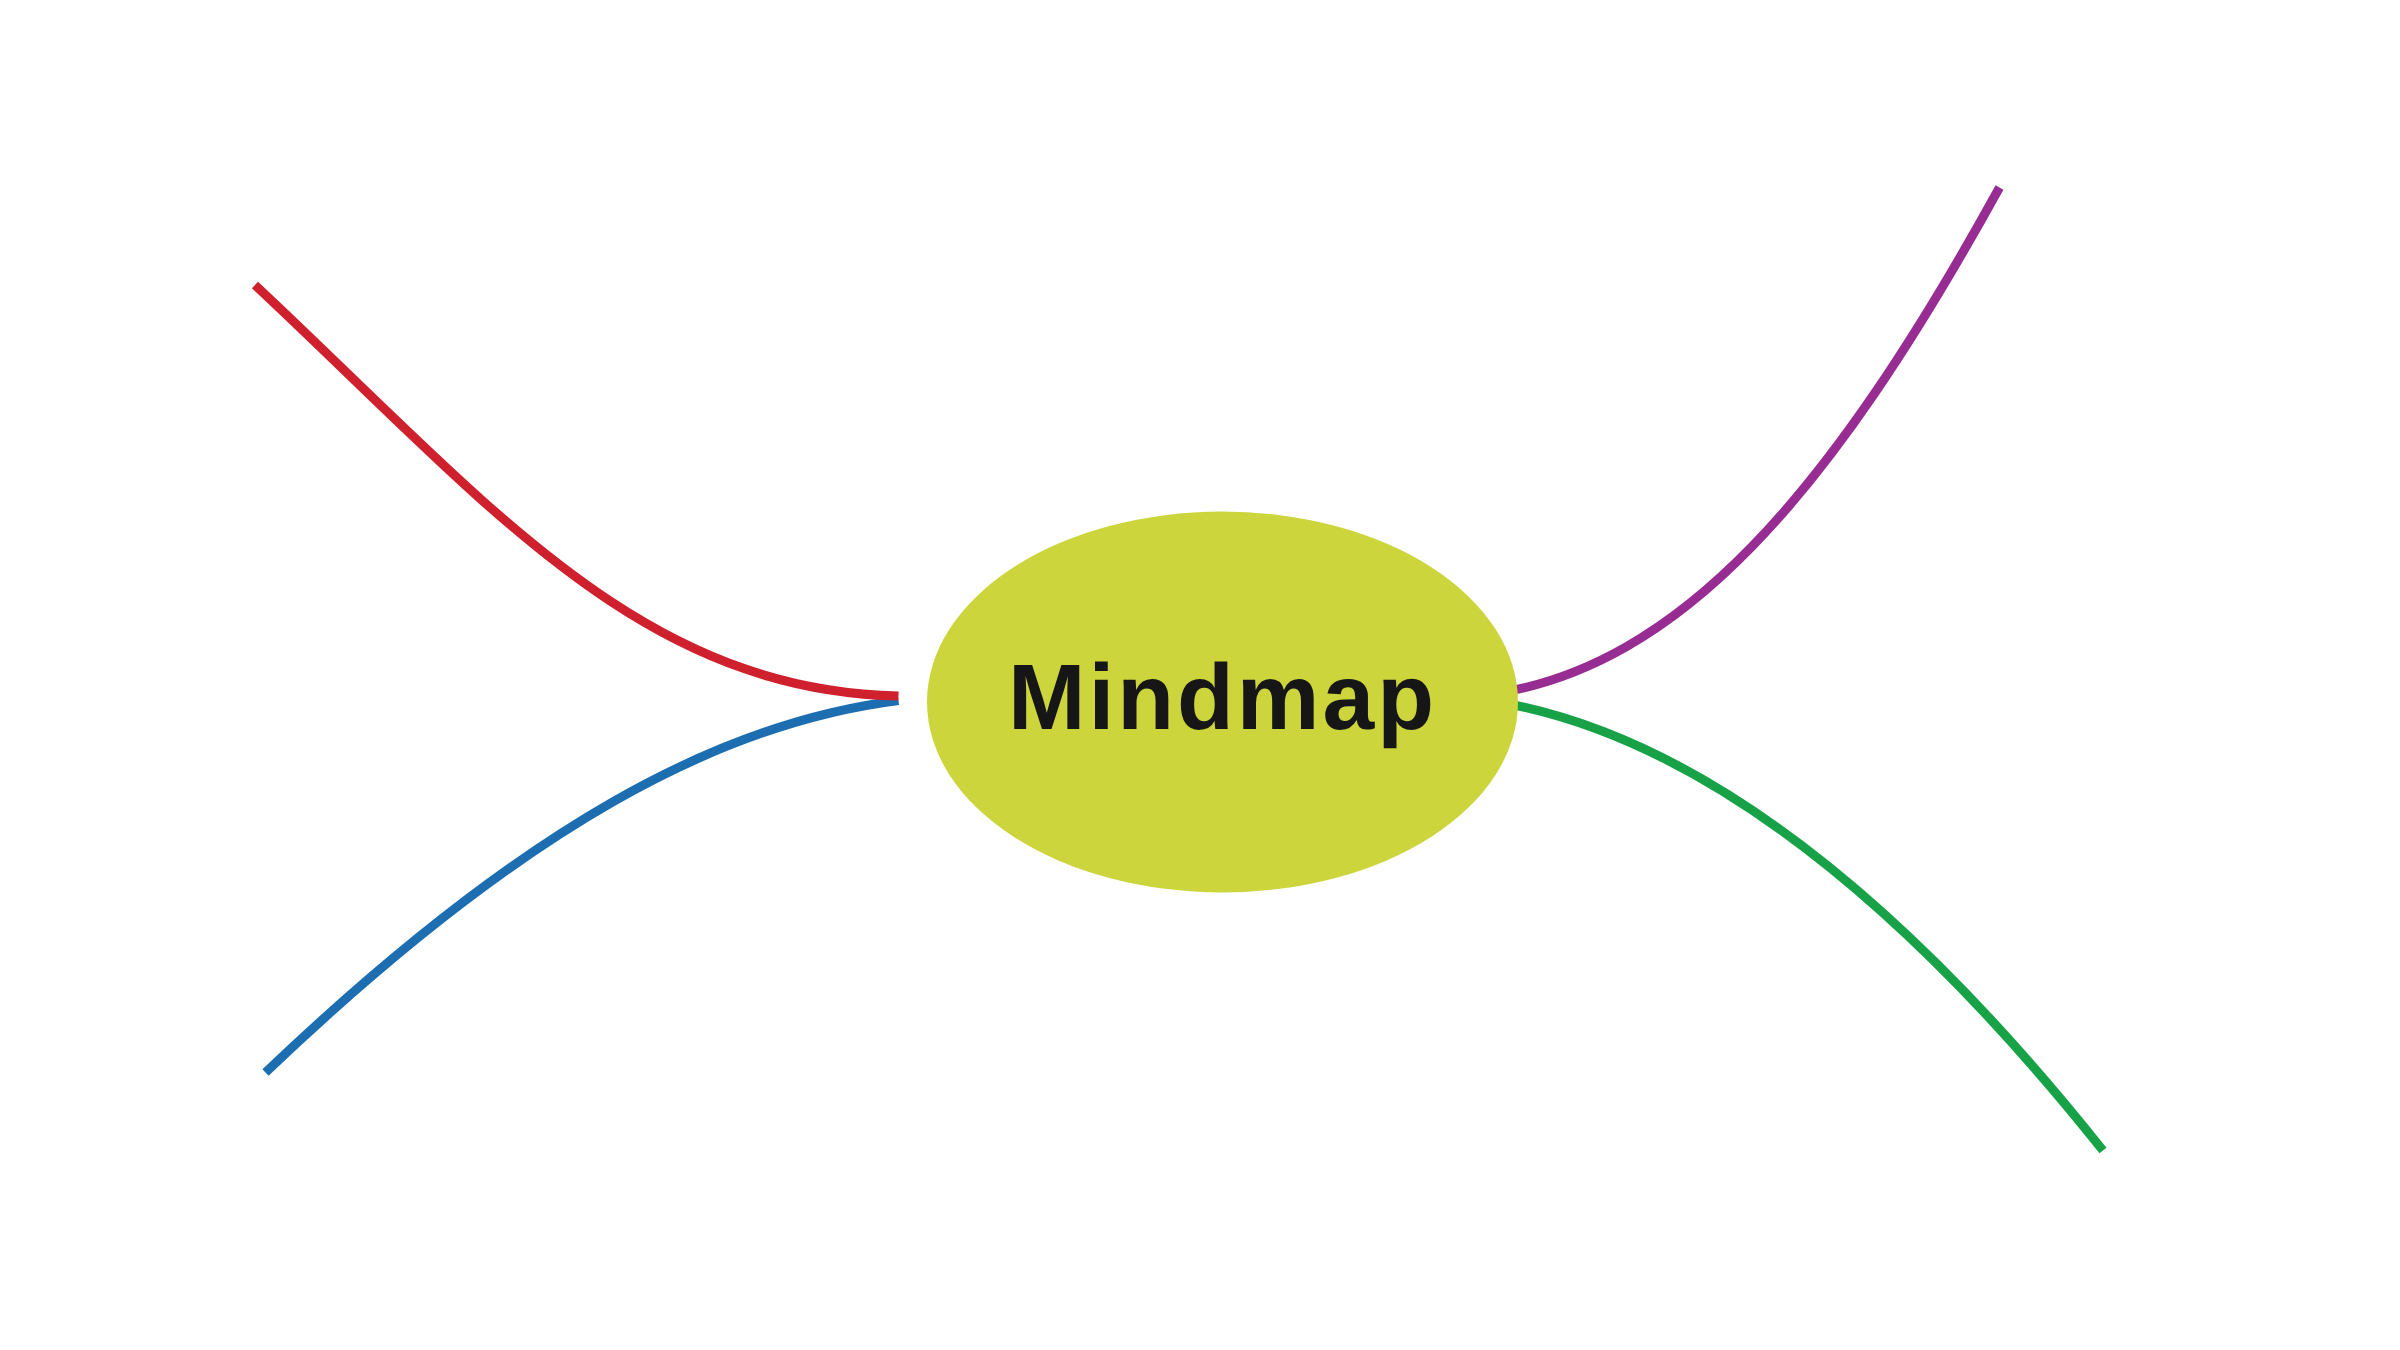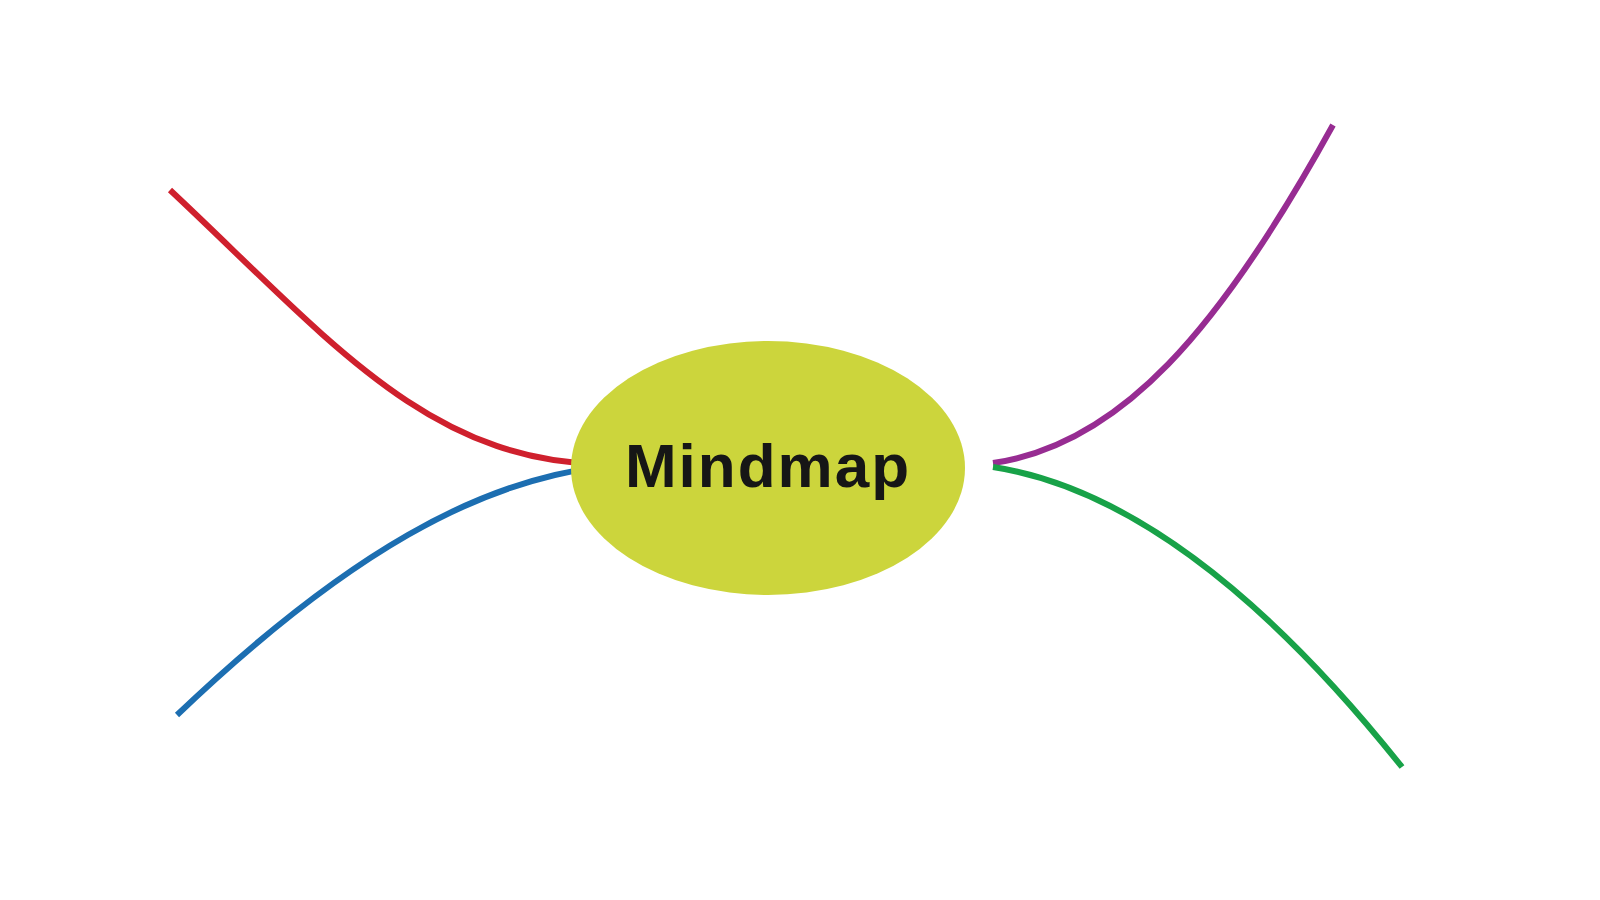--- a/index.html
+++ b/index.html
@@ -49,16 +49,16 @@
 </head>
 <body style="background: rgb(255, 255, 255);">
 
 <div id="diagram">
   <svg id="branch-svg" width="1600" height="900" viewBox="0 0 1600 900">
       <path d="M 599 467 C 480 482, 350 550, 177 715" stroke="#1c6eb1" stroke-width="6" stroke-linecap="butt" fill="none"></path>
       <path d="M 170 190 C 325 335, 425 460, 599 464" stroke="#cf202d" stroke-width="6" stroke-linecap="butt" fill="none"></path>
       <path d="M 993 463 C 1120 445, 1220 330, 1333 125" stroke="#972c92" stroke-width="6" stroke-linecap="butt" fill="none"></path>
       <path d="M 993 467 C 1110 485, 1245 570, 1402 767" stroke="#18a248" stroke-width="6" stroke-linecap="butt" fill="none"></path>
     </svg>
-  <div id="root-node" style="left: 768px; top: 468px; width: 394px; height: 254px; background: rgb(204, 213, 60);">
+  <div id="root-node" style="left: 815px; top: 468px; width: 394px; height: 254px; background: rgb(204, 213, 60);">
     <span id="root-label" style="color: rgb(22, 22, 22);">Mindmap</span>
   </div>
 </div>
 
 </body></html>

